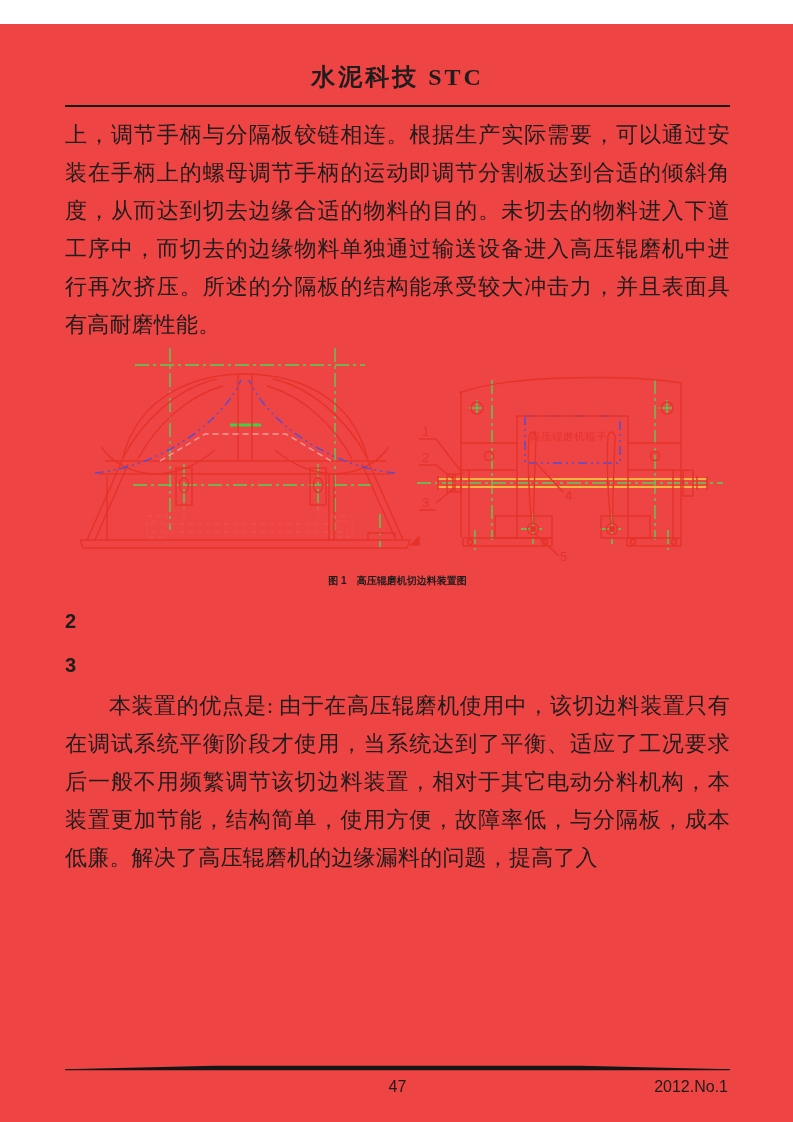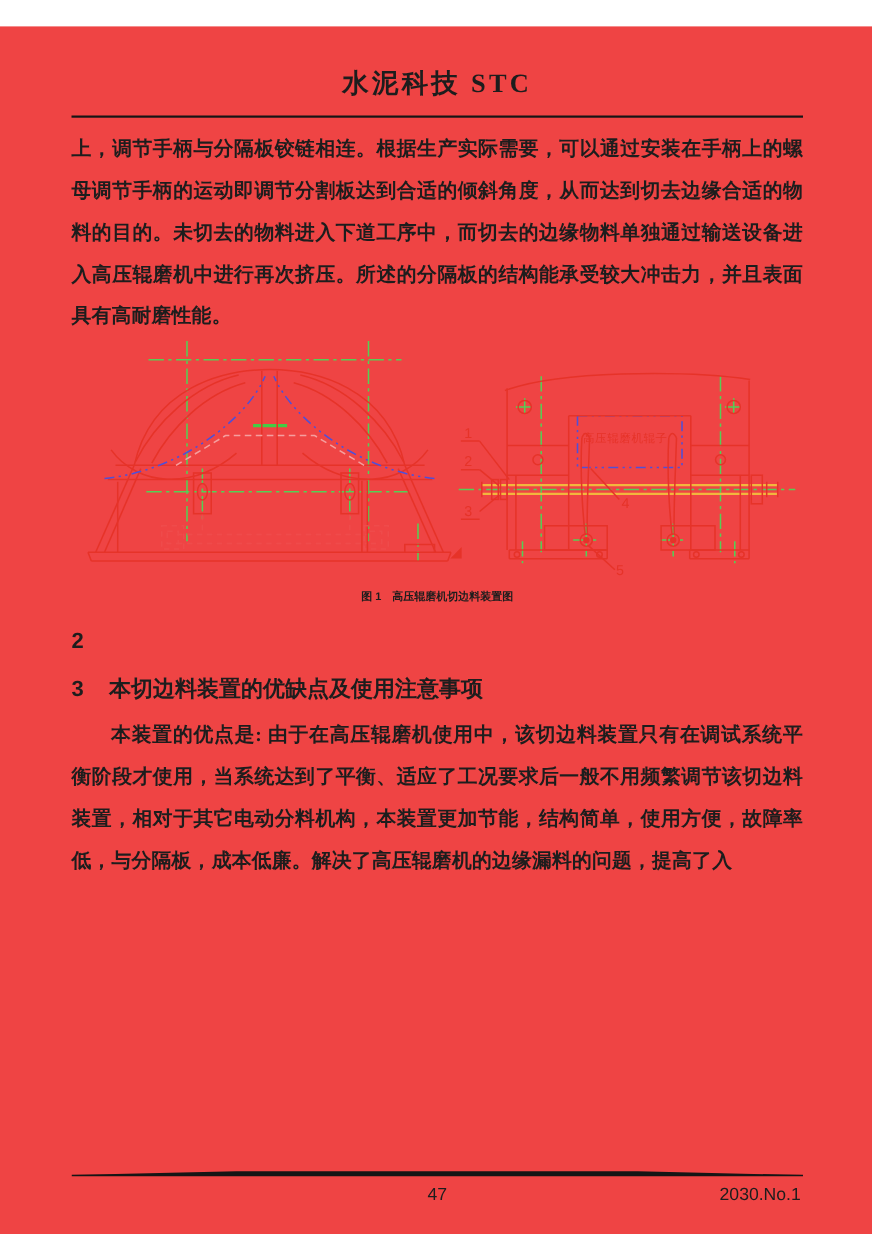--- a/index.html
+++ b/index.html
@@ -18,26 +18,25 @@
     text-align:center;
     font-size:24px;
     line-height:34px;
     font-weight:600;
     letter-spacing:3px;
     font-family:"Liberation Serif","DejaVu Serif",serif;
   }
   .header-rule{margin-top:11px;border-top:2.5px solid #151515;height:0;}
   .para{
     margin:0;
-    font-size:18px;
+    font-size:22px;
     line-height:38px;
     text-align:justify;
     text-justify:inter-ideograph;
     letter-spacing:0.2px;
-    font-weight:bold;
   }
   .para.first{margin-top:9px;}
   .para.indent{text-indent:2em;}
   .figure-wrap{margin-top:4px;height:215px;}
   .figure-caption{
     margin-top:8px;
     text-align:center;
     font-family:"Liberation Sans","DejaVu Sans",sans-serif;
     font-weight:bold;
     font-size:10px;
@@ -227,28 +226,27 @@
     </div>
 
     <div class="figure-caption">图 1　高压辊磨机切边料装置图</div>
 
     <div class="section-heading">
       <span class="num">2</span>
     </div>
 
     <div class="section-heading">
       <span class="num">3</span>
-      <span>本切边料装置的优缺点及使用注意事项</span>
     </div>
     <p class="para indent after-head">本装置的优点是: 由于在高压辊磨机使用中，该切边料装置只有在调试系统平衡阶段才使用，当系统达到了平衡、适应了工况要求后一般不用频繁调节该切边料装置，相对于其它电动分料机构，本装置更加节能，结构简单，使用方便，故障率低，与分隔板，成本低廉。解决了高压辊磨机的边缘漏料的问题，提高了入</p>
   </div>
 
   <div class="footer">
     <svg width="665" height="7" viewBox="0 0 665 7">
       <line x1="0" y1="4.6" x2="665" y2="4.6" stroke="#151515" stroke-width="1.4"></line>
       <polygon points="0,4.2 150,0.8 515,0.8 665,4.2" fill="#151515"></polygon>
     </svg>
     <div class="footer-text">
       <span>47</span>
-      <span class="issue">2030.No.1</span>
+      <span class="issue">2012.No.1</span>
     </div>
   </div>
 </div>
 
 </body></html>

